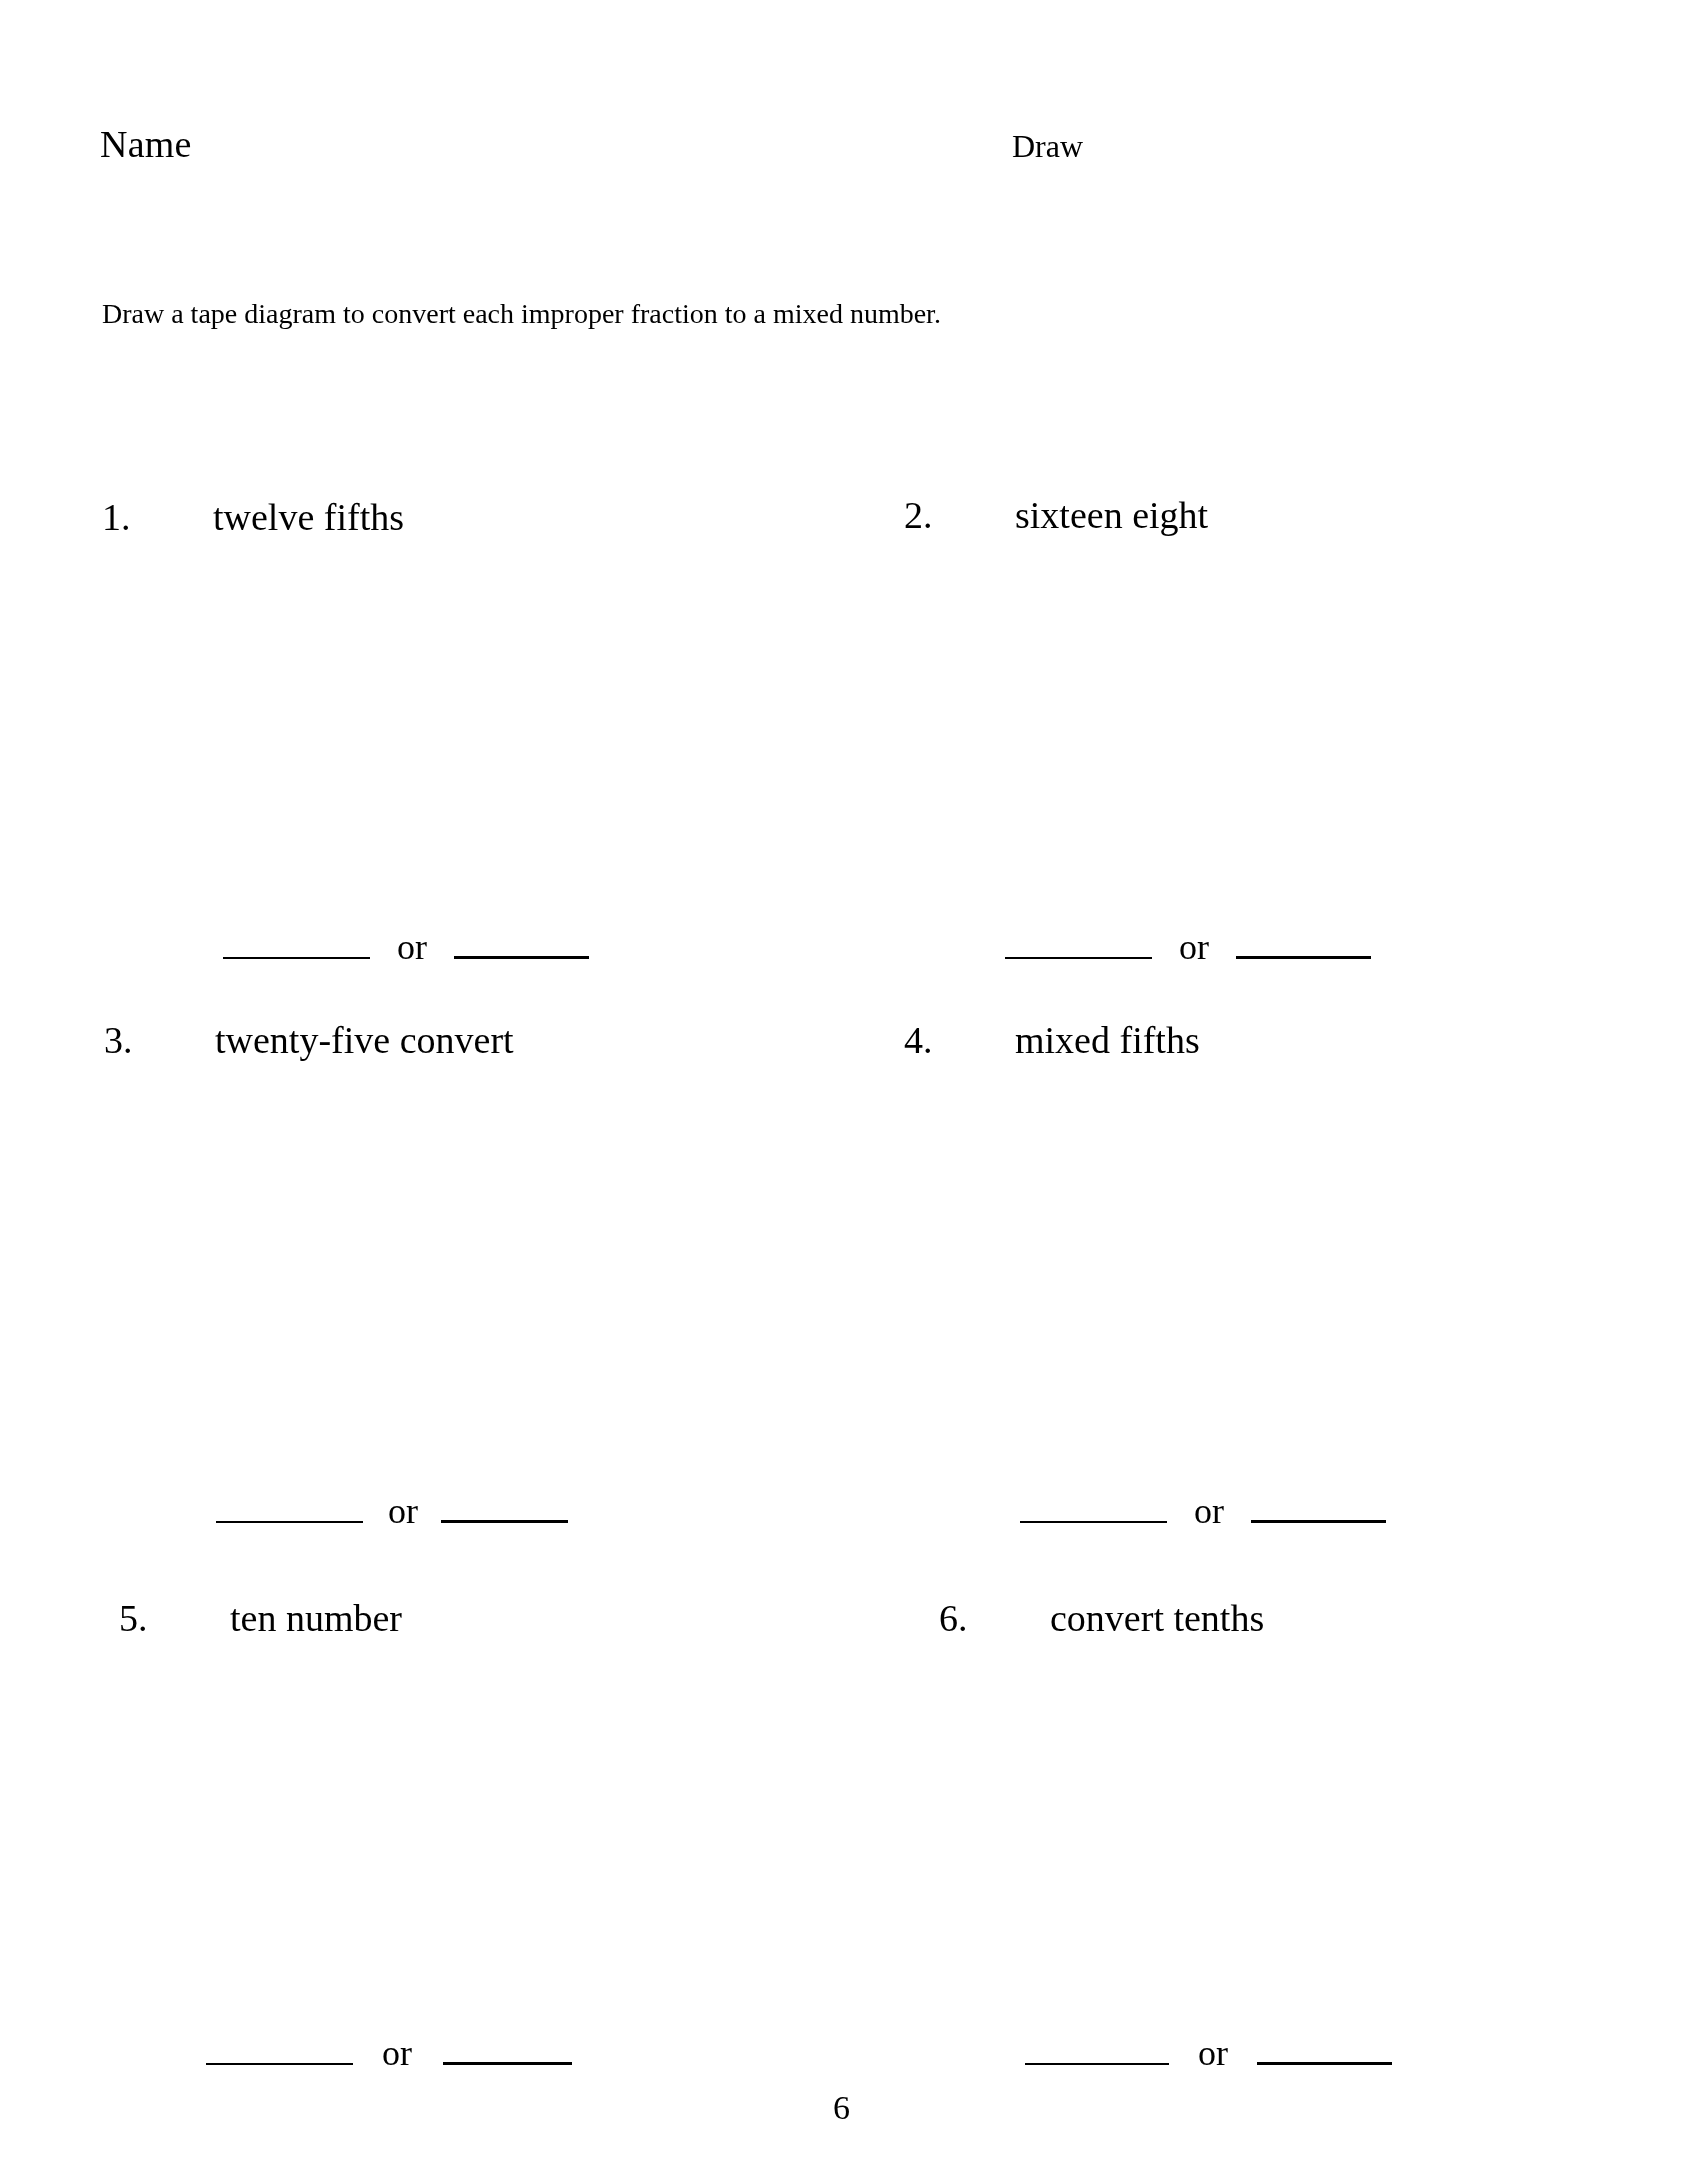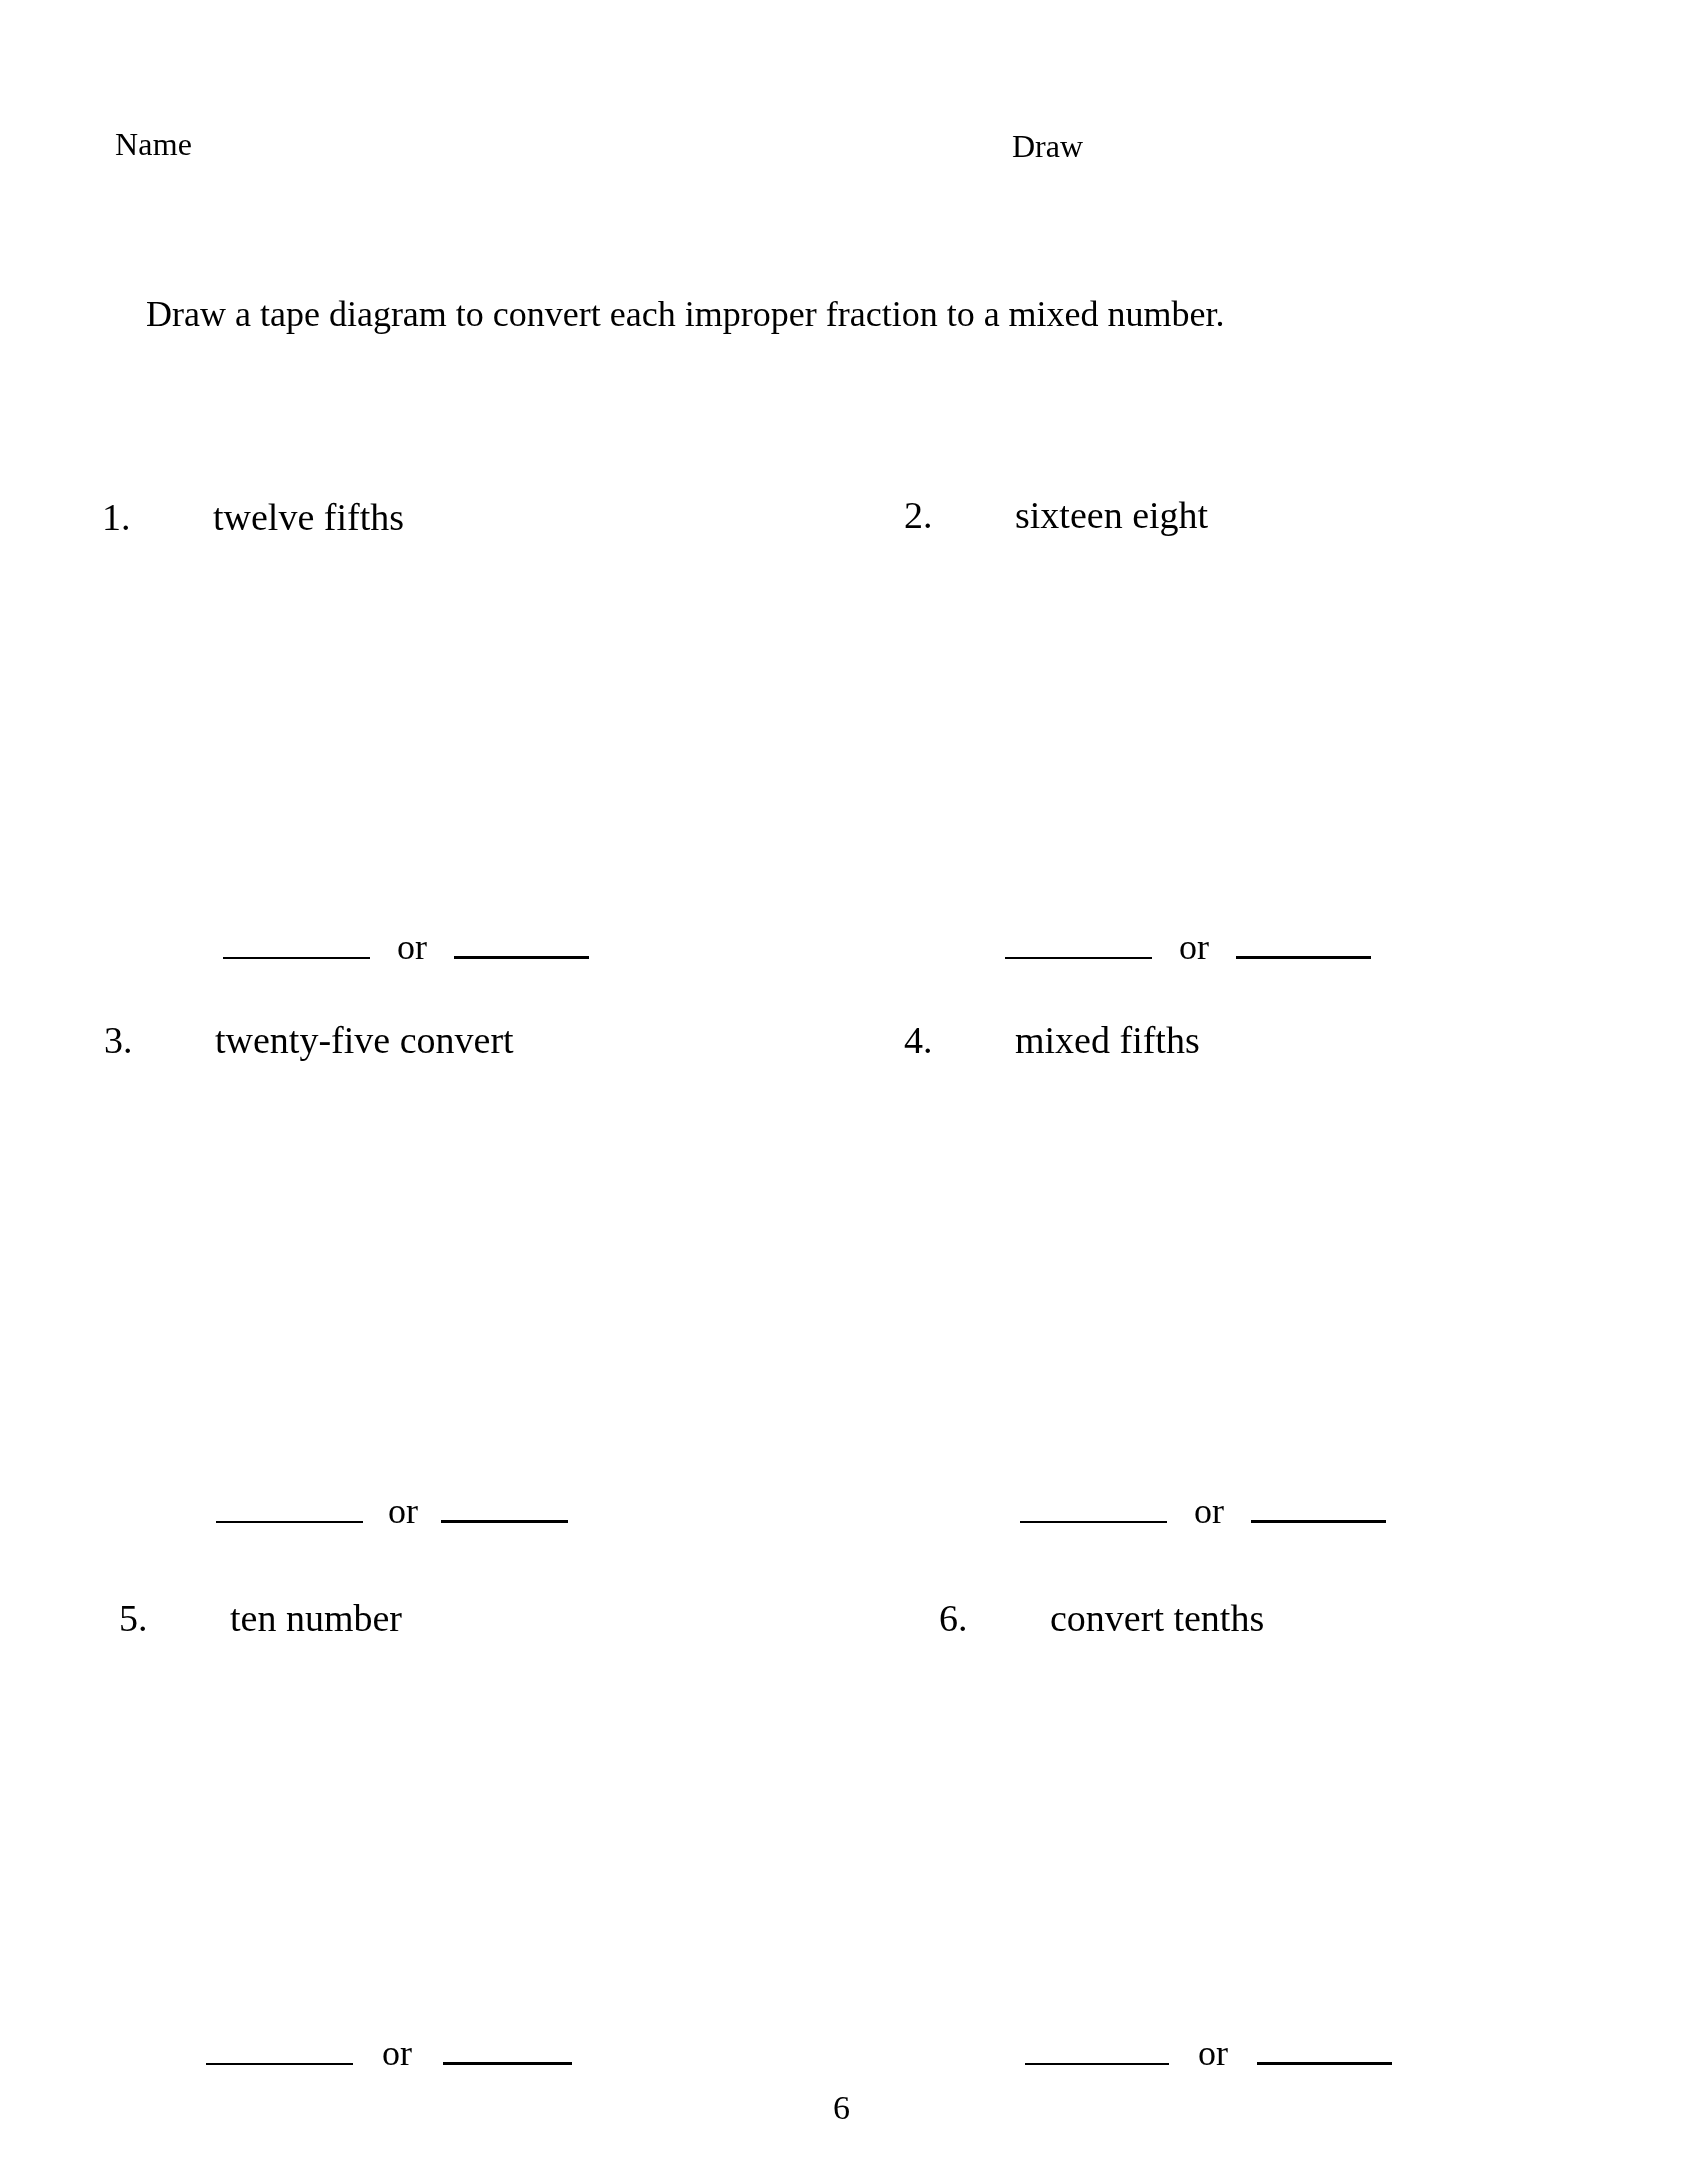--- a/index.html
+++ b/index.html
@@ -21,43 +21,42 @@
   
   .header {
     position: absolute;
     top: 124px;
     left: 0;
     width: 1683px;
     height: 50px;
   }
   .header .name-label {
     position: absolute;
-    left: 115px;
+    left: 100px;
     top: 0;
-    font-size: 32px;
+    font-size: 38px;
     line-height: 40px;
     letter-spacing: 0.2px;
   }
   .header .date-label {
     position: absolute;
     left: 1012px;
     top: 2px;
     font-size: 32px;
     line-height: 40px;
   }
 
   
   .instruction {
     position: absolute;
     left: 102px;
     top: 290px;
-    font-size: 36px;
+    font-size: 28px;
     line-height: 48px;
     white-space: nowrap;
-    margin-left: 44px;
   }
 
   
   .problems {
     position: absolute;
     left: 0;
     top: 0;
     width: 1678px;
     height: 2178px;
   }

